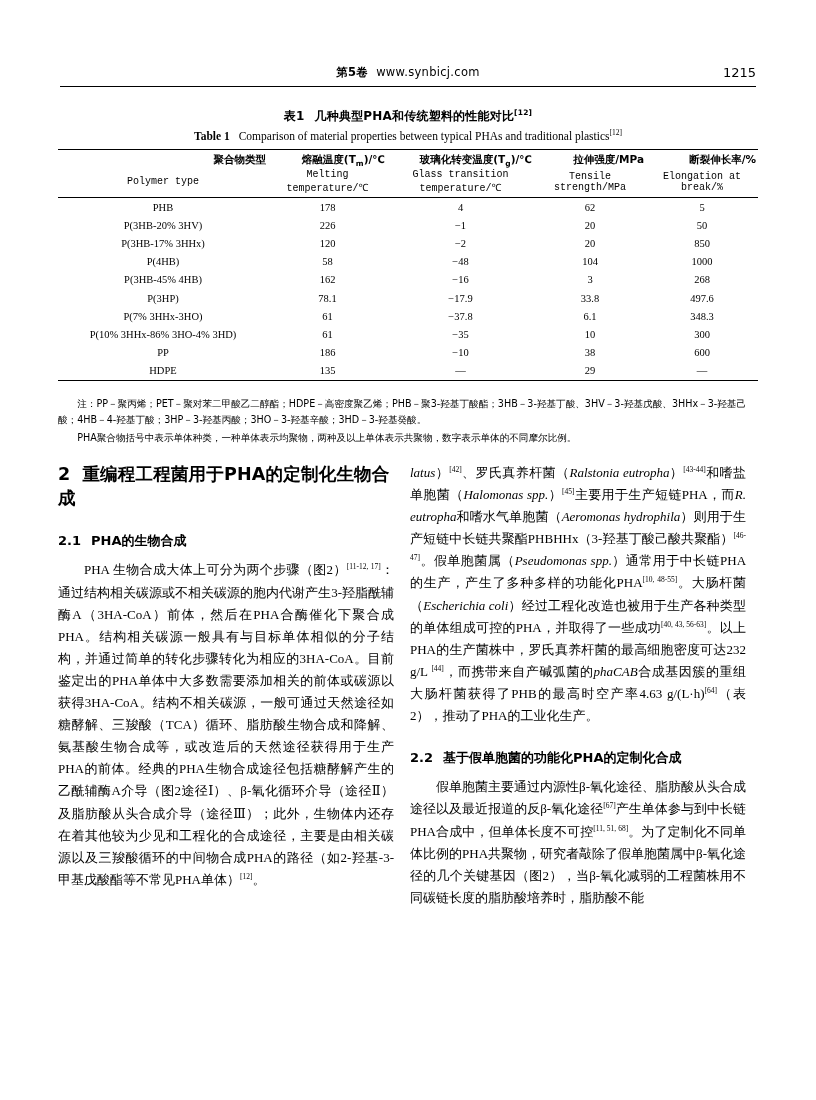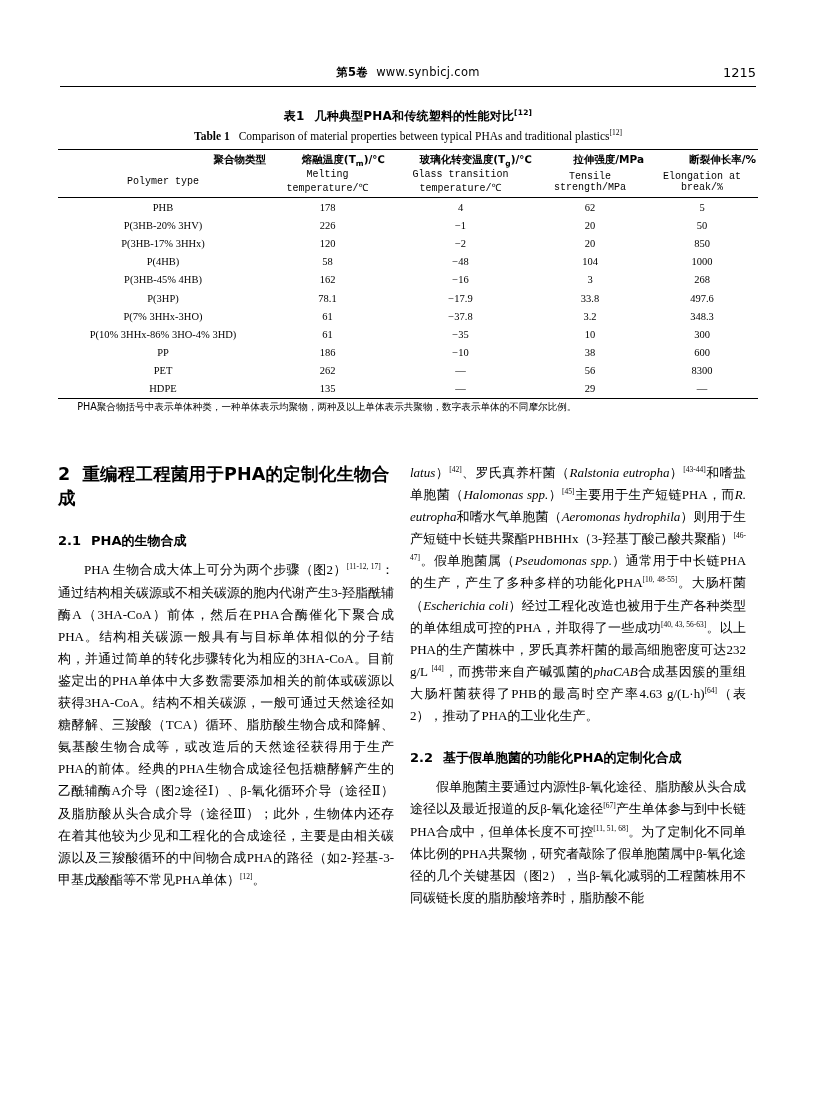--- a/index.html
+++ b/index.html
@@ -265,56 +265,50 @@
             <td>P(3HP)</td>
             <td>78.1</td>
             <td>−17.9</td>
             <td>33.8</td>
             <td>497.6</td>
           </tr>
           <tr>
             <td>P(7% 3HHx-3HO)</td>
             <td>61</td>
             <td>−37.8</td>
-            <td>3.2</td>
+            <td>6.1</td>
             <td>348.3</td>
           </tr>
           <tr>
             <td>P(10% 3HHx-86% 3HO-4% 3HD)</td>
             <td>61</td>
             <td>−35</td>
             <td>10</td>
             <td>300</td>
           </tr>
           <tr>
             <td>PP</td>
             <td>186</td>
             <td>−10</td>
             <td>38</td>
             <td>600</td>
           </tr>
           <tr>
-            <td>PET</td>
-            <td>262</td>
-            <td>—</td>
-            <td>56</td>
-            <td>8300</td>
-          </tr>
-          <tr>
             <td>HDPE</td>
             <td>135</td>
             <td>—</td>
             <td>29</td>
             <td>—</td>
           </tr>
         </tbody>
     </table>
   </div>
 
   <div class="notes">
+    <p class="n1">注：PP－聚丙烯；PET－聚对苯二甲酸乙二醇酯；HDPE－高密度聚乙烯；PHB－聚3-羟基丁酸酯；3HB－3-羟基丁酸、3HV－3-羟基戊酸、3HHx－3-羟基己酸；4HB－4-羟基丁酸；3HP－3-羟基丙酸；3HO－3-羟基辛酸；3HD－3-羟基癸酸。</p>
     <p class="n2">PHA聚合物括号中表示单体种类，一种单体表示均聚物，两种及以上单体表示共聚物，数字表示单体的不同摩尔比例。</p>
   </div>
 
   <div class="cols">
 
     <div class="col">
       <h2 class="sec">
         <span class="secnum">2</span><span>重编程工程菌用于PHA的定制化生物合成</span>
       </h2>
       <h3 class="subsec">

